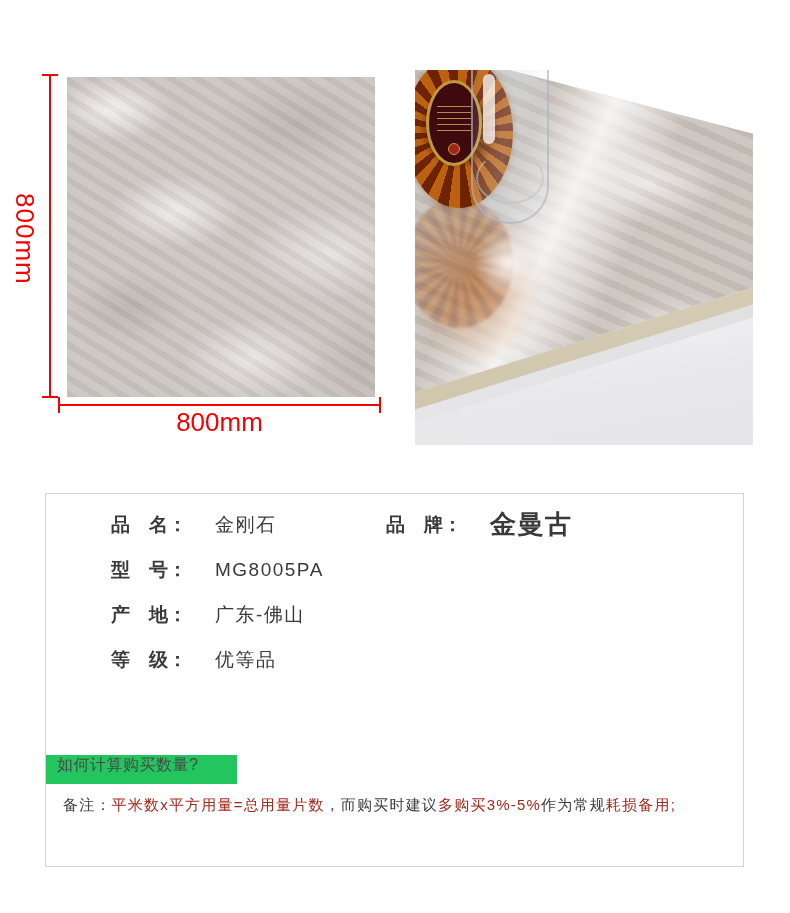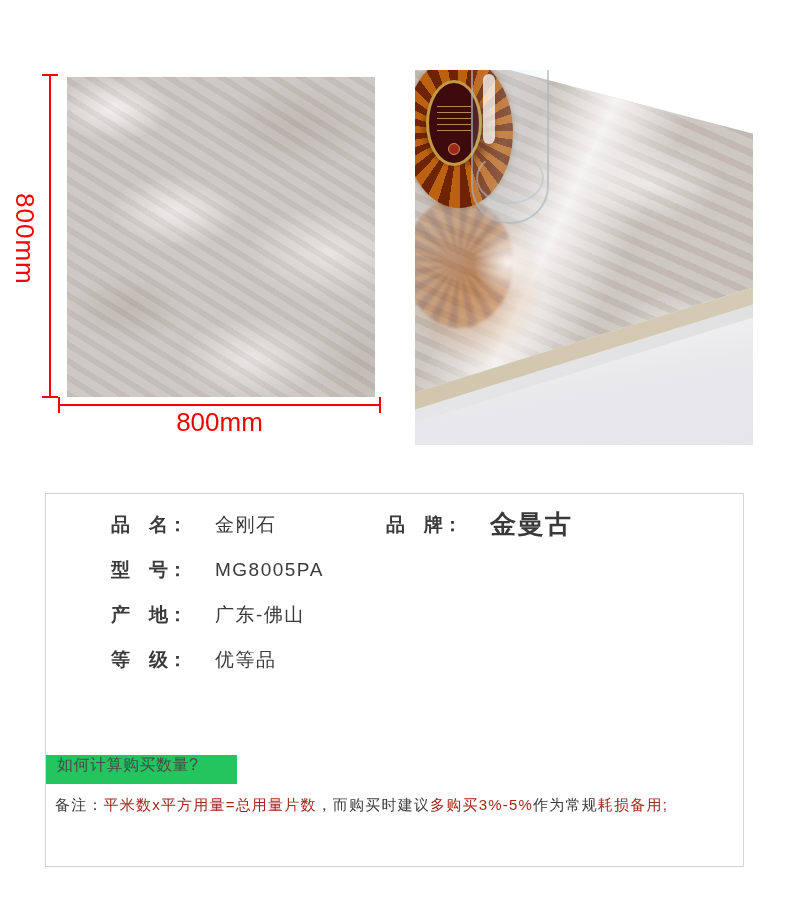--- a/index.html
+++ b/index.html
@@ -81,21 +81,21 @@
   .spec-col.left{left:65px;} .spec-col.right{left:340px;}
   .spec-row{height:45px;display:flex;align-items:center;font-size:19px;}
   .spec-label{display:inline-block;width:84px;font-weight:bold;color:#3a3a3a;flex:none;}
   .spec-value{color:#3a3a3a;letter-spacing:1.5px;margin-left:20px;white-space:nowrap;}
   .spec-value.brand{font-family:"Liberation Serif","DejaVu Serif",serif;font-weight:bold;font-size:26px;}
   
   .qty-bar{position:absolute;left:0px;top:261px;width:191px;height:29px;background:#22c55e;
     display:flex;padding-left:11px;box-sizing:border-box;}
   .qty-bar span{font-size:16px;color:#4a4a4a;letter-spacing:.5px;white-space:nowrap;}
   
-  .notes{position:absolute;left:9px;top:300px;width:655px;font-size:15px;line-height:22px;letter-spacing:1.2px;color:#3c3c3c;}
+  .notes{position:absolute;left:17px;top:300px;width:655px;font-size:15px;line-height:22px;letter-spacing:1.2px;color:#3c3c3c;}
   .notes p{margin:0 0 3px 0;}
   .red{color:#a3281c;}
   .red-bright{color:#b23227;}
 </style>
 </head>
 <body>
 
 <div id="canvas">
 
   <div>

